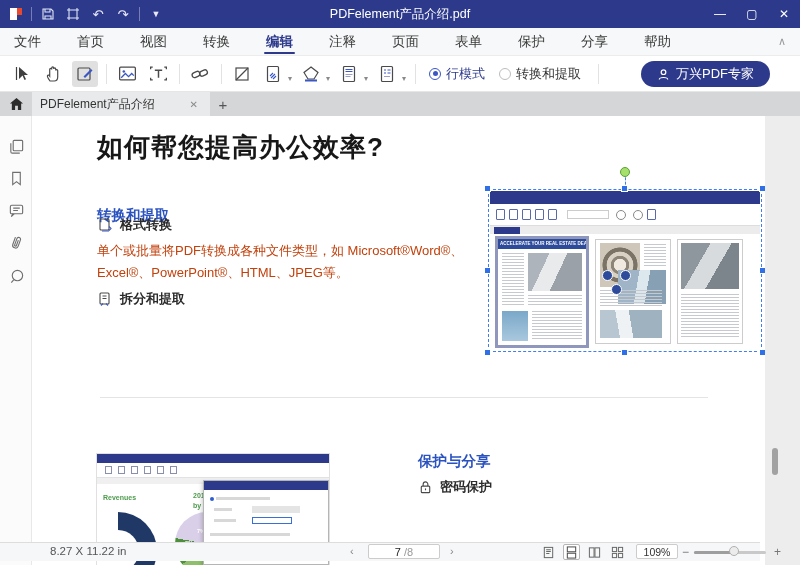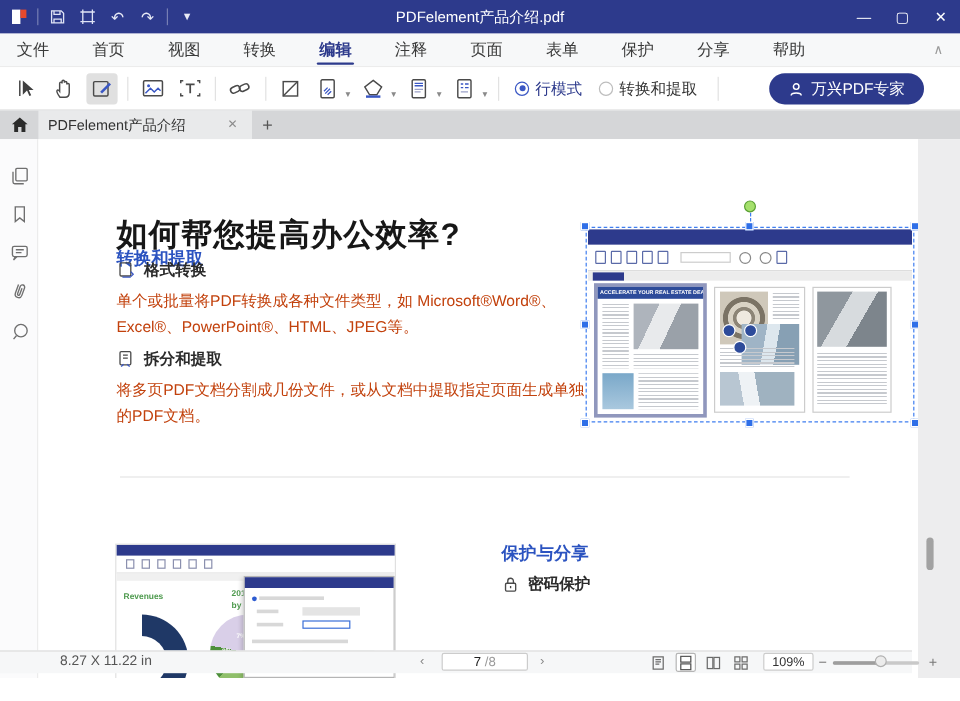--- a/index.html
+++ b/index.html
@@ -51,21 +51,21 @@
 
   
   .workspace { position:absolute; left:0; top:116px; width:800px; height:449px; }
   .sidebar { position:absolute; left:0; top:0; width:32px; height:449px; background:#fbfbfc; border-right:1px solid #e8e8e8; }
   .sb-icon { position:absolute; left:8px; width:17px; height:17px; }
   .content { position:absolute; left:32px; top:0; width:733px; height:449px; background:#fff; overflow:hidden; }
   .scrollgutter { position:absolute; right:0; top:0; width:35px; height:449px; background:#ededee; }
   .scrollthumb { position:absolute; left:7px; top:332px; width:6px; height:27px; background:#a2a2a2; border-radius:3px; }
 
   
-  .doc-h1 { position:absolute; left:65px; top:14px; font-size:26px; font-weight:800; color:#171717; letter-spacing:1px;margin-top:48px; }
+  .doc-h1 { position:absolute; left:65px; top:14px; font-size:26px; font-weight:800; color:#171717; letter-spacing:1px; }
   .sec-title { position:absolute; font-size:14.5px; font-weight:bold; color:#2b53c0; }
   .item-row { position:absolute; display:flex; align-items:center; gap:7px; }
   .item-title { font-size:13px; font-weight:bold; color:#2b2b2b; }
   .para { position:absolute; font-size:13px; line-height:1.7; color:#c2410c; }
 
   .divider { position:absolute; left:68px; top:281px; width:608px; height:1px; background:#e4e4e4; }
 
   
   .sel-wrap { position:absolute; left:456px; top:73px; width:274px; height:163px; }
   .sel-border { position:absolute; inset:0; border:1.5px dashed #3f7ef0; }
@@ -337,21 +337,20 @@
       <div class="para" style="left:65px; top:124px; width:392px">单个或批量将PDF转换成各种文件类型，如 Microsoft®Word®、 Excel®、PowerPoint®、HTML、JPEG等。</div>
 
       <div class="item-row" style="left:65px; top:174px">
         <svg width="16" height="16" viewBox="0 0 16 16" fill="none" stroke="#4a4a4a" stroke-width="1.1">
             <rect x="3" y="2" width="9" height="11" rx="1"></rect>
             <path d="M5.5 5 h4 M5.5 7.5 h4"></path>
             <path d="M4 14.5 l2-2 M11 14.5 l-2-2" stroke="#3a57c4"></path>
           </svg>
         <span class="item-title">拆分和提取</span>
       </div>
-      <div class="para" style="left:65px; top:198px; width:400px">将多页PDF文档分割成几份文件，或从文档中提取指定页面生成单独的PDF文档。</div>
 
       <div class="divider"></div>
 
       <div class="sel-wrap">
         <div class="mini">
           <div class="mini-titlebar"></div>
           <div class="mini-toolbar">
             <div class="mi"></div>
               <div class="mi"></div>
               <div class="mi"></div>

